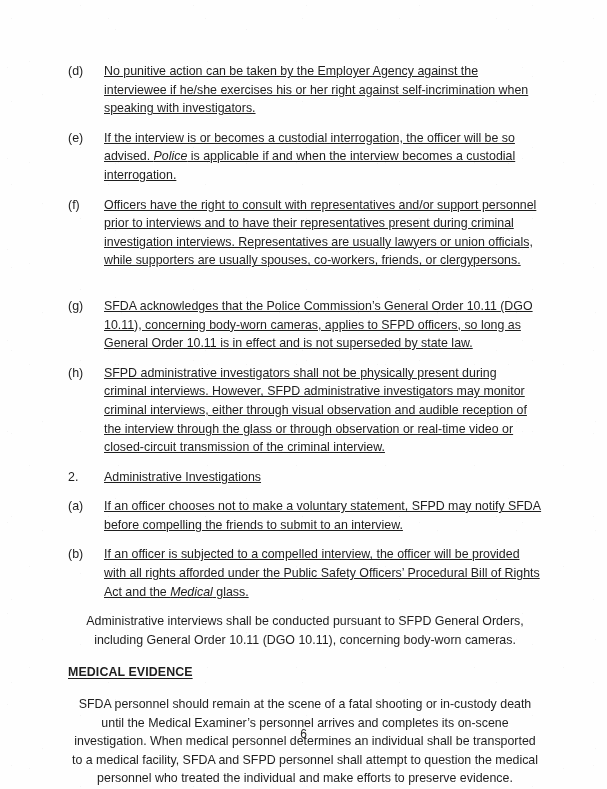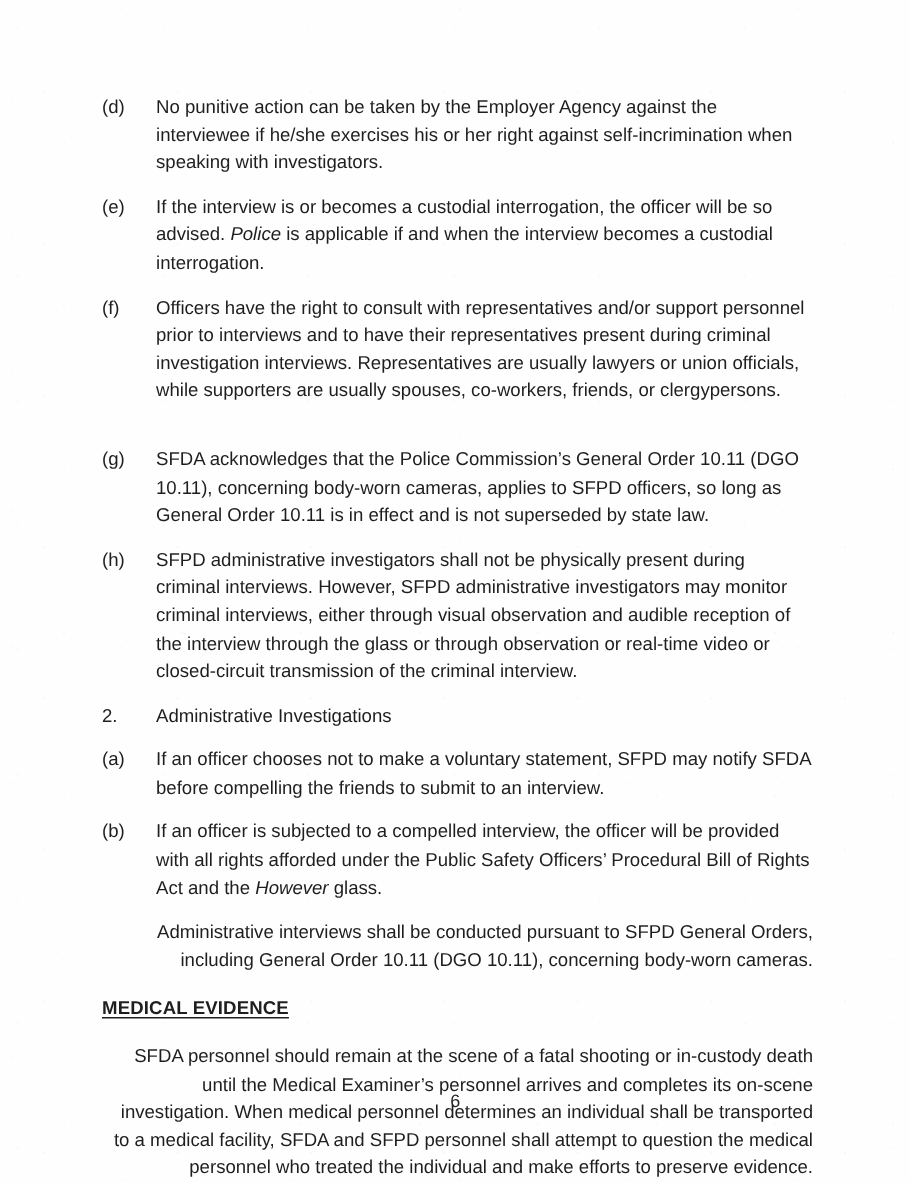--- a/index.html
+++ b/index.html
@@ -49,38 +49,39 @@
     left: 0;
     top: 0;
     width: 32px;
     text-align: left;
     font-size: 12.4px;
     line-height: 18.6px;
   }
   .item .body {
     display: block;
     text-align: left;
+    text-decoration: underline;
   }
 
   
   .item.gap-before {
     margin-top: 27px;
   }
 
   
   .item.heading-item {
     margin-bottom: 11px;
   }
 
   
   .para {
     font-size: 12.4px;
     line-height: 18.6px;
     margin-bottom: 11px;
-    text-align: right;
+    text-align: center;
   }
 
   
   .section-heading {
     text-align: left;
     font-size: 12.4px;
     line-height: 18.6px;
     font-weight: bold;
     text-decoration: underline;
     text-underline-offset: 2px;
@@ -158,21 +159,21 @@
       <span class="body">Administrative Investigations</span>
     </div>
 
     <div class="item">
       <span class="label">(a)</span>
       <span class="body">If an officer chooses not to make a voluntary statement, SFPD may notify SFDA before compelling the friends to submit to an interview.</span>
     </div>
 
     <div class="item">
       <span class="label">(b)</span>
-      <span class="body"><span>If an officer is subjected to a compelled interview, the officer will be provided with all rights afforded under the Public Safety Officers’ Procedural Bill of Rights Act and the </span><span class="ital">However</span><span> glass.</span></span>
+      <span class="body"><span>If an officer is subjected to a compelled interview, the officer will be provided with all rights afforded under the Public Safety Officers’ Procedural Bill of Rights Act and the </span><span class="ital">Medical</span><span> glass.</span></span>
     </div>
 
     <div class="para">Administrative interviews shall be conducted pursuant to SFPD General Orders, including General Order 10.11 (DGO 10.11), concerning body-worn cameras.</div>
 
     <div class="section-heading">MEDICAL EVIDENCE</div>
 
     <div class="para">SFDA personnel should remain at the scene of a fatal shooting or in-custody death until the Medical Examiner’s personnel arrives and completes its on-scene investigation.  When medical personnel determines an individual shall be transported to a medical facility, SFDA and SFPD personnel shall attempt to question the medical personnel who treated the individual and make efforts to preserve evidence.</div>
 
   </div>
 

